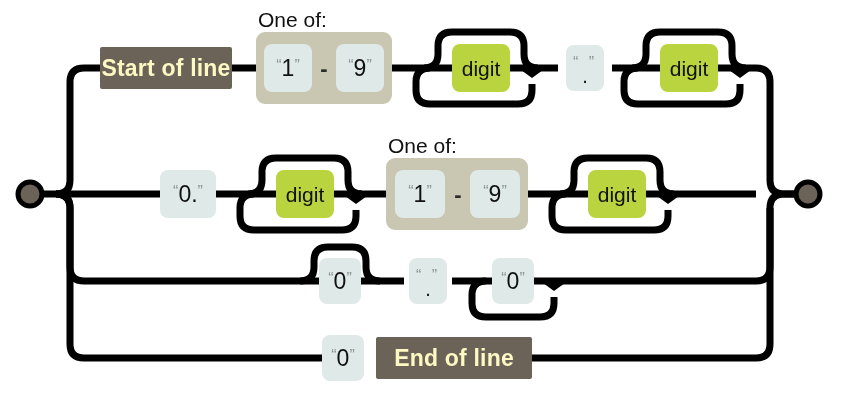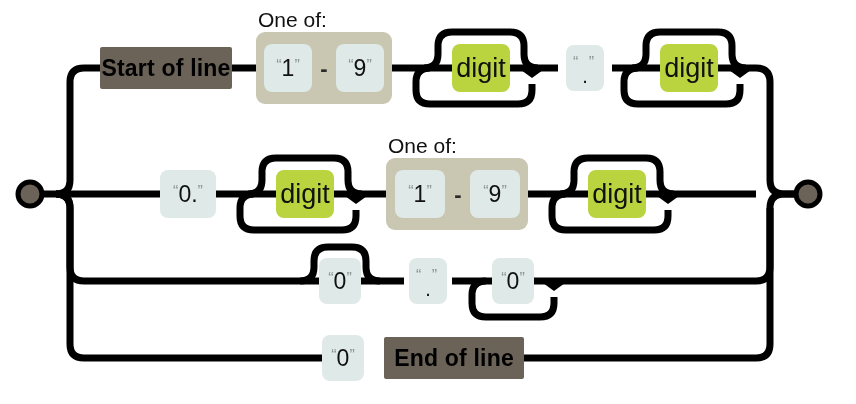--- a/index.html
+++ b/index.html
@@ -46,27 +46,27 @@
     vertical-align: 0.30em;
     letter-spacing: 0;
   }
   .node-literal .lit {
     font-size: 23px;
   }
   .node-nonterm {
     background: #b9d43f;
     border-radius: 8px;
     color: #111111;
-    font-size: 27px;
+    font-size: 21px;
     line-height: 1;
   }
   .node-anchor {
     background: #6b6258;
     border-radius: 2px;
-    color: #000000;
+    color: #fef9c3;
     font-size: 23px;
     font-weight: bold;
     line-height: 1;
     letter-spacing: 0.2px;
   }
   .group-box {
     position: absolute;
     box-sizing: border-box;
     background: #c9c6b1;
     border-radius: 9px;
@@ -235,17 +235,17 @@
   </div>
 
   <div class="node node-literal" style="left:513px; top:281px; width:42px; height:46px;">
     <span><span class="q">“</span><span class="lit">0</span><span class="q">”</span></span>
   </div>
 
   <div class="node node-literal" style="left:343px; top:358px; width:42px; height:46px;">
     <span><span class="q">“</span><span class="lit">0</span><span class="q">”</span></span>
   </div>
 
-  <div class="node node-anchor" style="left:454px; top:358px; width:140px; height:42px;">
+  <div class="node node-anchor" style="left:454px; top:358px; width:156px; height:42px;">
     <span>End of line</span>
   </div>
 
 </div>
 
 </body></html>

